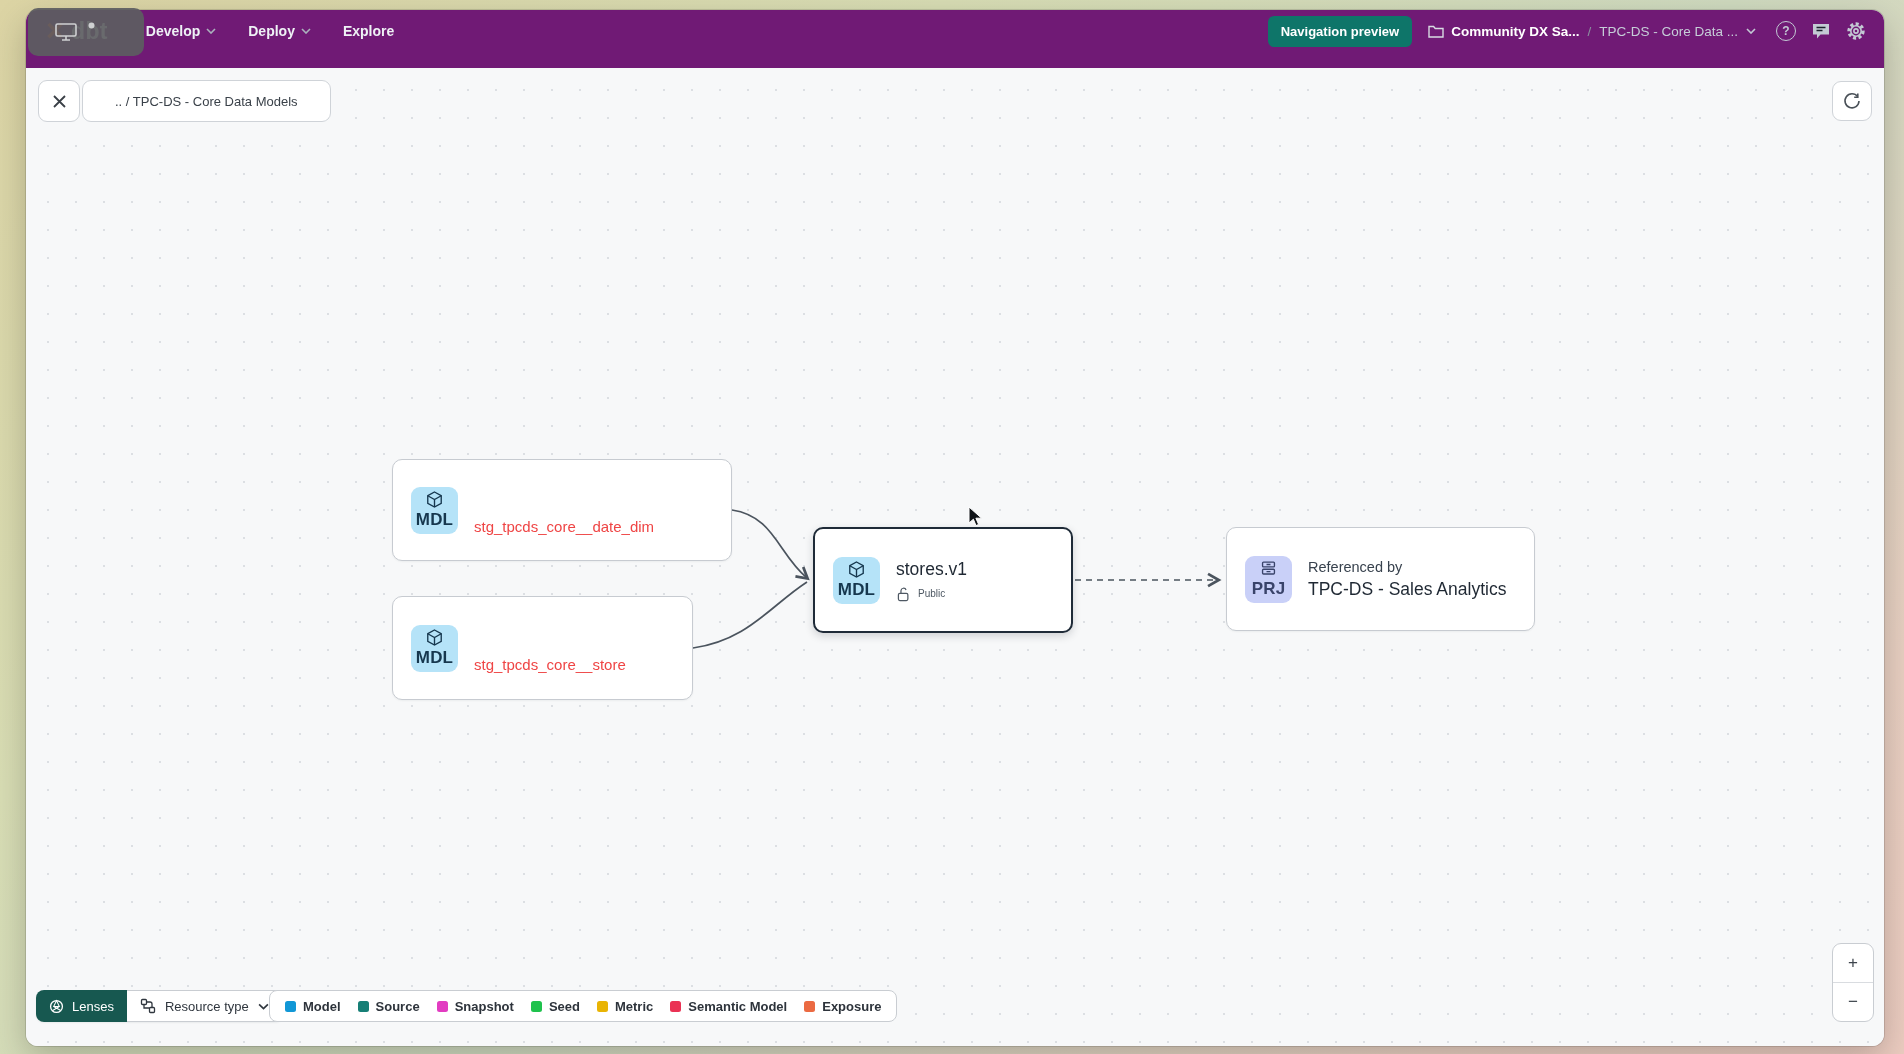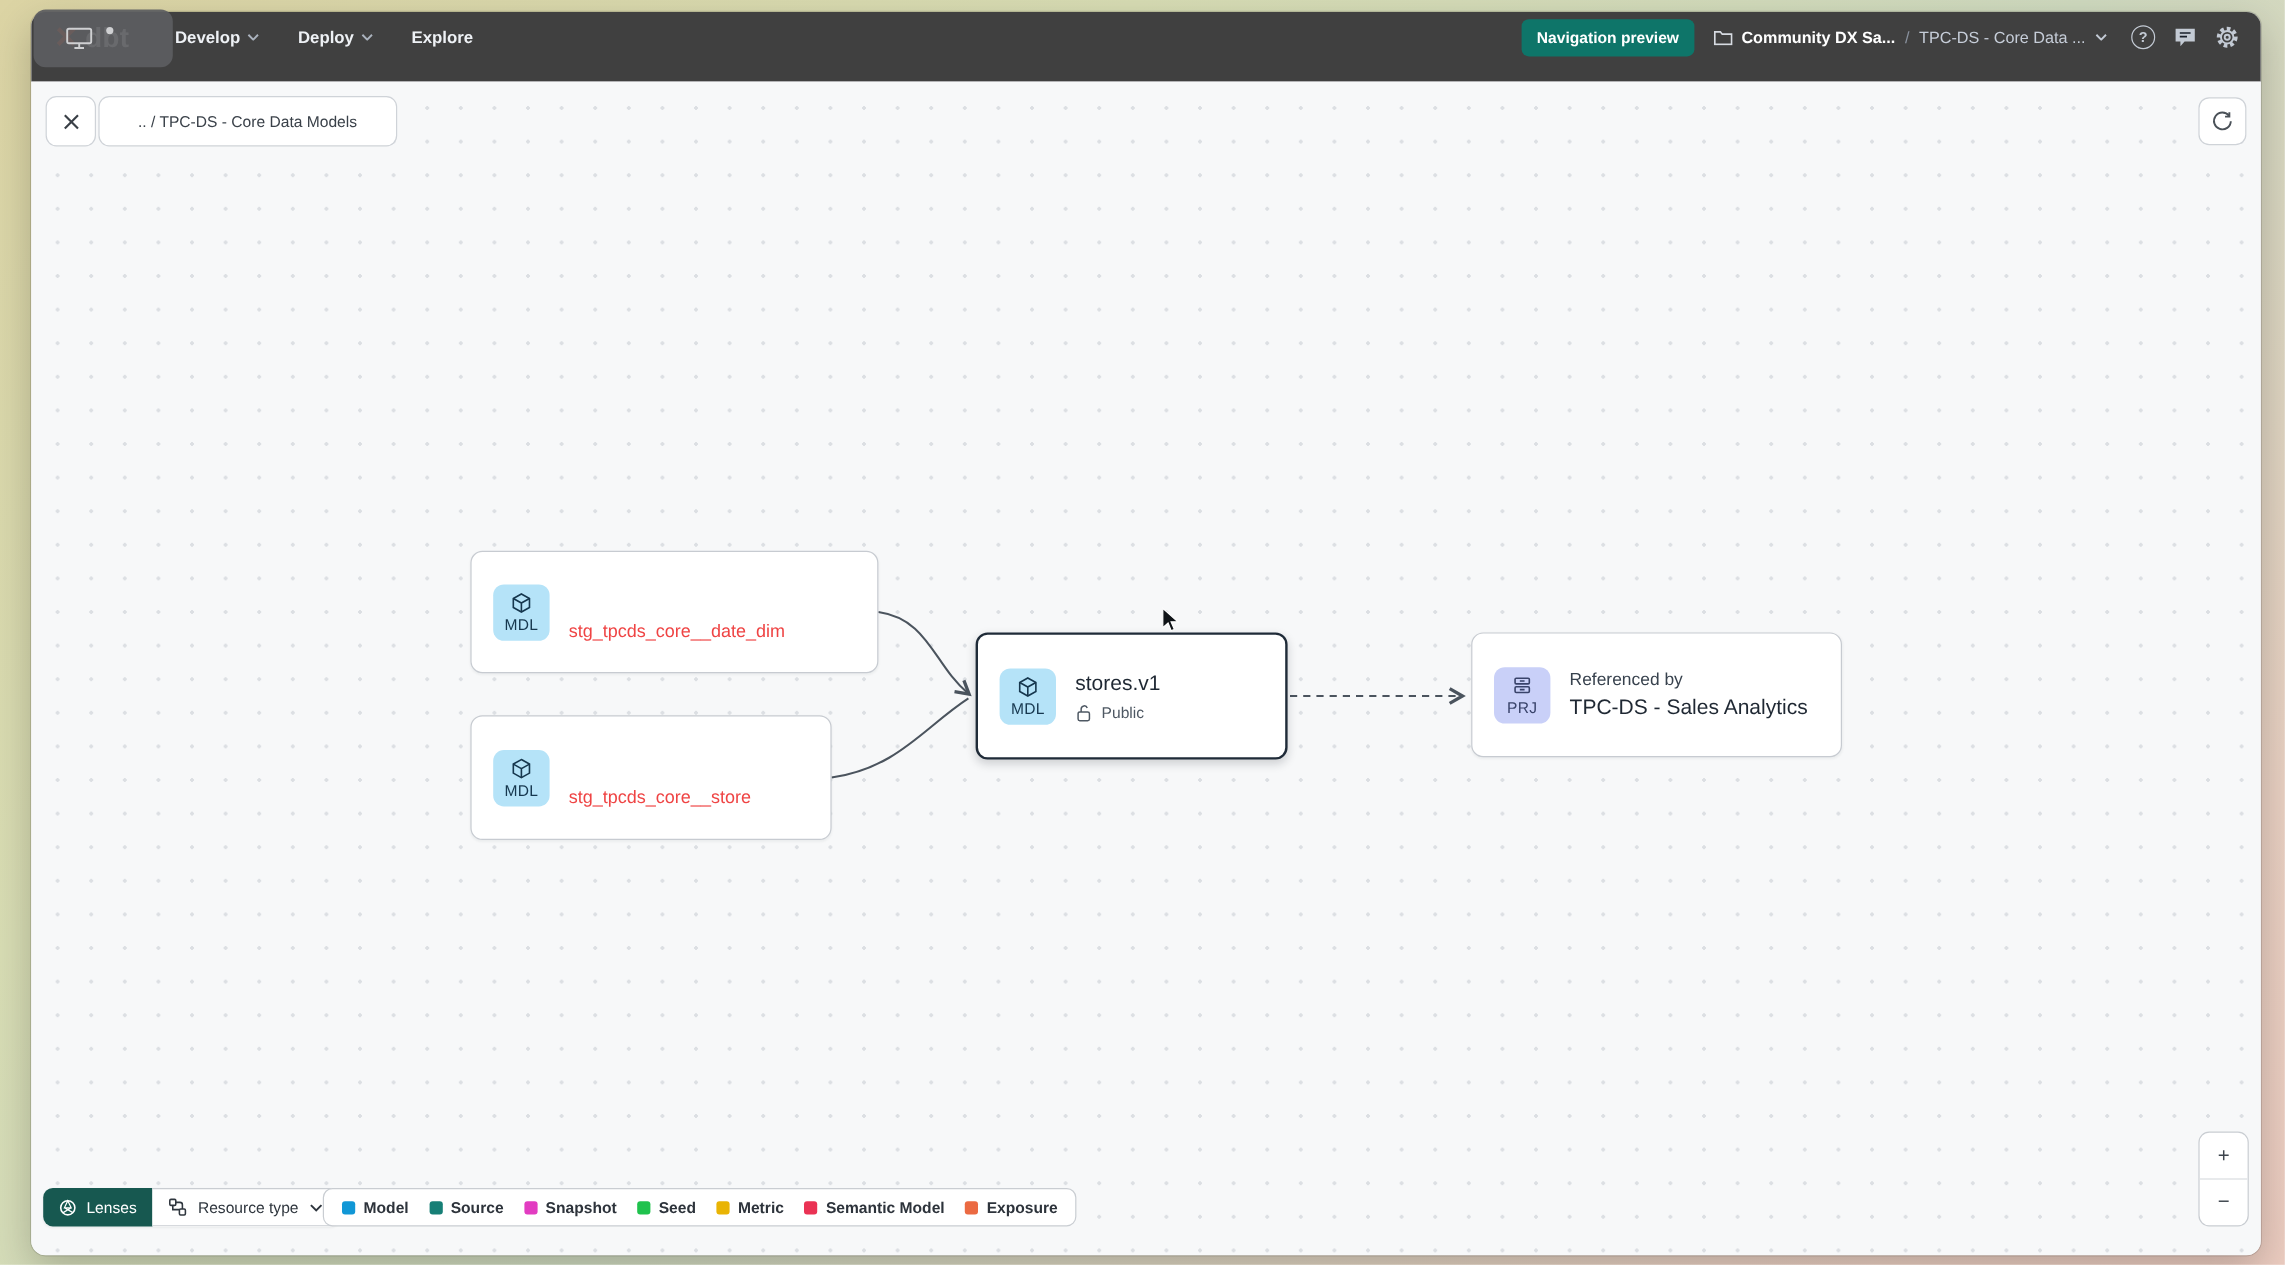--- a/index.html
+++ b/index.html
@@ -15,21 +15,21 @@
     display:flex;flex-direction:column;
   }
   
   .share-tab{
     position:absolute;left:28px;top:8px;width:116px;height:48px;z-index:40;
     background:rgba(92,93,97,.92);border-radius:10px;display:flex;align-items:flex-start;padding:14px 0 0 26px;box-sizing:border-box;gap:10px;
   }
   .share-tab svg{display:block;}
   
   .navbar{
-    height:58px;flex:0 0 58px;background:#404040;display:flex;align-items:center;
+    height:58px;flex:0 0 58px;background:#701a75;display:flex;align-items:center;
     padding:0 18px 16px 20px;box-sizing:border-box;color:#f2f4f7;
   }
   .logo{display:flex;align-items:center;gap:7px;margin-right:38px;}
   .logo-x{color:#ff4f1f;font-size:31px;font-weight:900;line-height:1;transform:translateY(-1px);}
   .logo-text{font-size:23px;font-weight:700;color:#fff;letter-spacing:.3px;}
   .nav-menu{display:flex;align-items:center;gap:32px;}
   .nav-item{display:flex;align-items:center;gap:6px;font-size:14px;font-weight:600;color:#eef1f5;cursor:pointer;}
   .nav-right{margin-left:auto;display:flex;align-items:center;gap:16px;}
   .preview-badge{background:#0e7569;color:#fff;font-size:13px;font-weight:600;padding:8px 13px;border-radius:6px;white-space:nowrap;}
   .crumbs{display:flex;align-items:center;gap:8px;white-space:nowrap;}
@@ -51,25 +51,25 @@
   .path-chip{position:absolute;left:56px;top:12px;height:42px;background:#fff;border:1px solid #cfd3d8;border-radius:9px;display:flex;align-items:center;padding:0 32px;font-size:13px;color:#3a4149;z-index:5;box-sizing:border-box;white-space:nowrap;}
   .search-bar{position:absolute;left:790px;top:12px;width:1002px;height:42px;background:#fff;border:1px solid #cfd3d8;border-radius:9px;display:flex;align-items:center;padding:0 14px;gap:10px;z-index:5;box-sizing:border-box;}
   .search-text{font-size:14px;color:#3f464e;flex:1;white-space:nowrap;overflow:hidden;}
   .refresh-btn{left:1806px;top:13px;width:40px;height:40px;}
   
   .node{position:absolute;background:#fff;border:1px solid #c7cbd1;border-radius:10px;display:flex;align-items:center;padding:0 18px;gap:16px;box-sizing:border-box;z-index:2;cursor:pointer;box-shadow:0 1px 2px rgba(20,30,40,.05);}
   .node.selected{border:2px solid #1f2b38;box-shadow:0 3px 8px rgba(20,30,40,.18);}
   .node-badge{width:47px;height:47px;border-radius:9px;display:flex;flex-direction:column;align-items:center;justify-content:center;gap:1px;flex:0 0 47px;}
   .badge-mdl{background:#b5e3f8;color:#16374e;}
   .badge-prj{background:#c9d0f8;color:#39436a;}
-  .node-badge .bdg-txt{font-size:13px;font-weight:400;letter-spacing:.2px;}
+  .node-badge .bdg-txt{font-size:17px;font-weight:700;letter-spacing:.2px;}
   .node-label{font-size:15px;color:#ef4444;white-space:nowrap;margin-top:32px;}
   .node-kicker{font-size:14.5px;color:#3c4document;color:#38424e;margin-bottom:4px;}
   .node-title{font-size:17.5px;color:#1f2833;}
-  .node-sub{display:flex;align-items:center;gap:7px;font-size:13px;color:#4e5863;margin-top:6px;}
+  .node-sub{display:flex;align-items:center;gap:7px;font-size:10px;color:#4e5863;margin-top:6px;}
   .col{display:flex;flex-direction:column;justify-content:center;}
   
   .lens-group{position:absolute;left:10px;top:922px;height:32px;display:flex;z-index:5;border-radius:8px;box-shadow:0 1px 2px rgba(20,30,40,.06);}
   .lenses-btn{background:#175850;color:#fff;font-size:13px;font-weight:400;display:flex;align-items:center;gap:8px;padding:0 13px;border-radius:8px 0 0 8px;cursor:pointer;}
   .resource-btn{background:#fff;border:1px solid #c9cdd2;border-left:none;border-radius:0 8px 8px 0;display:flex;align-items:center;gap:9px;padding:0 13px;font-size:13px;color:#2f363e;cursor:pointer;}
   .legend-chip{position:absolute;left:243px;top:922px;height:32px;background:#fff;border:1px solid #c9cdd2;border-radius:8px;display:flex;align-items:center;gap:17px;padding:0 15px;z-index:5;box-sizing:border-box;font-weight:bold;}
   .lg-item{display:flex;align-items:center;gap:7px;font-size:13px;color:#2d333b;white-space:nowrap;}
   .lg-sq{width:11px;height:11px;border-radius:2.5px;flex:0 0 11px;}
   .zoom-ctl{position:absolute;left:1806px;top:875px;width:40px;background:#fff;border:1px solid #c9cdd2;border-radius:9px;z-index:5;overflow:hidden;}
   .zoom-btn{height:38px;display:flex;align-items:center;justify-content:center;font-size:17px;color:#3e454d;cursor:pointer;}

